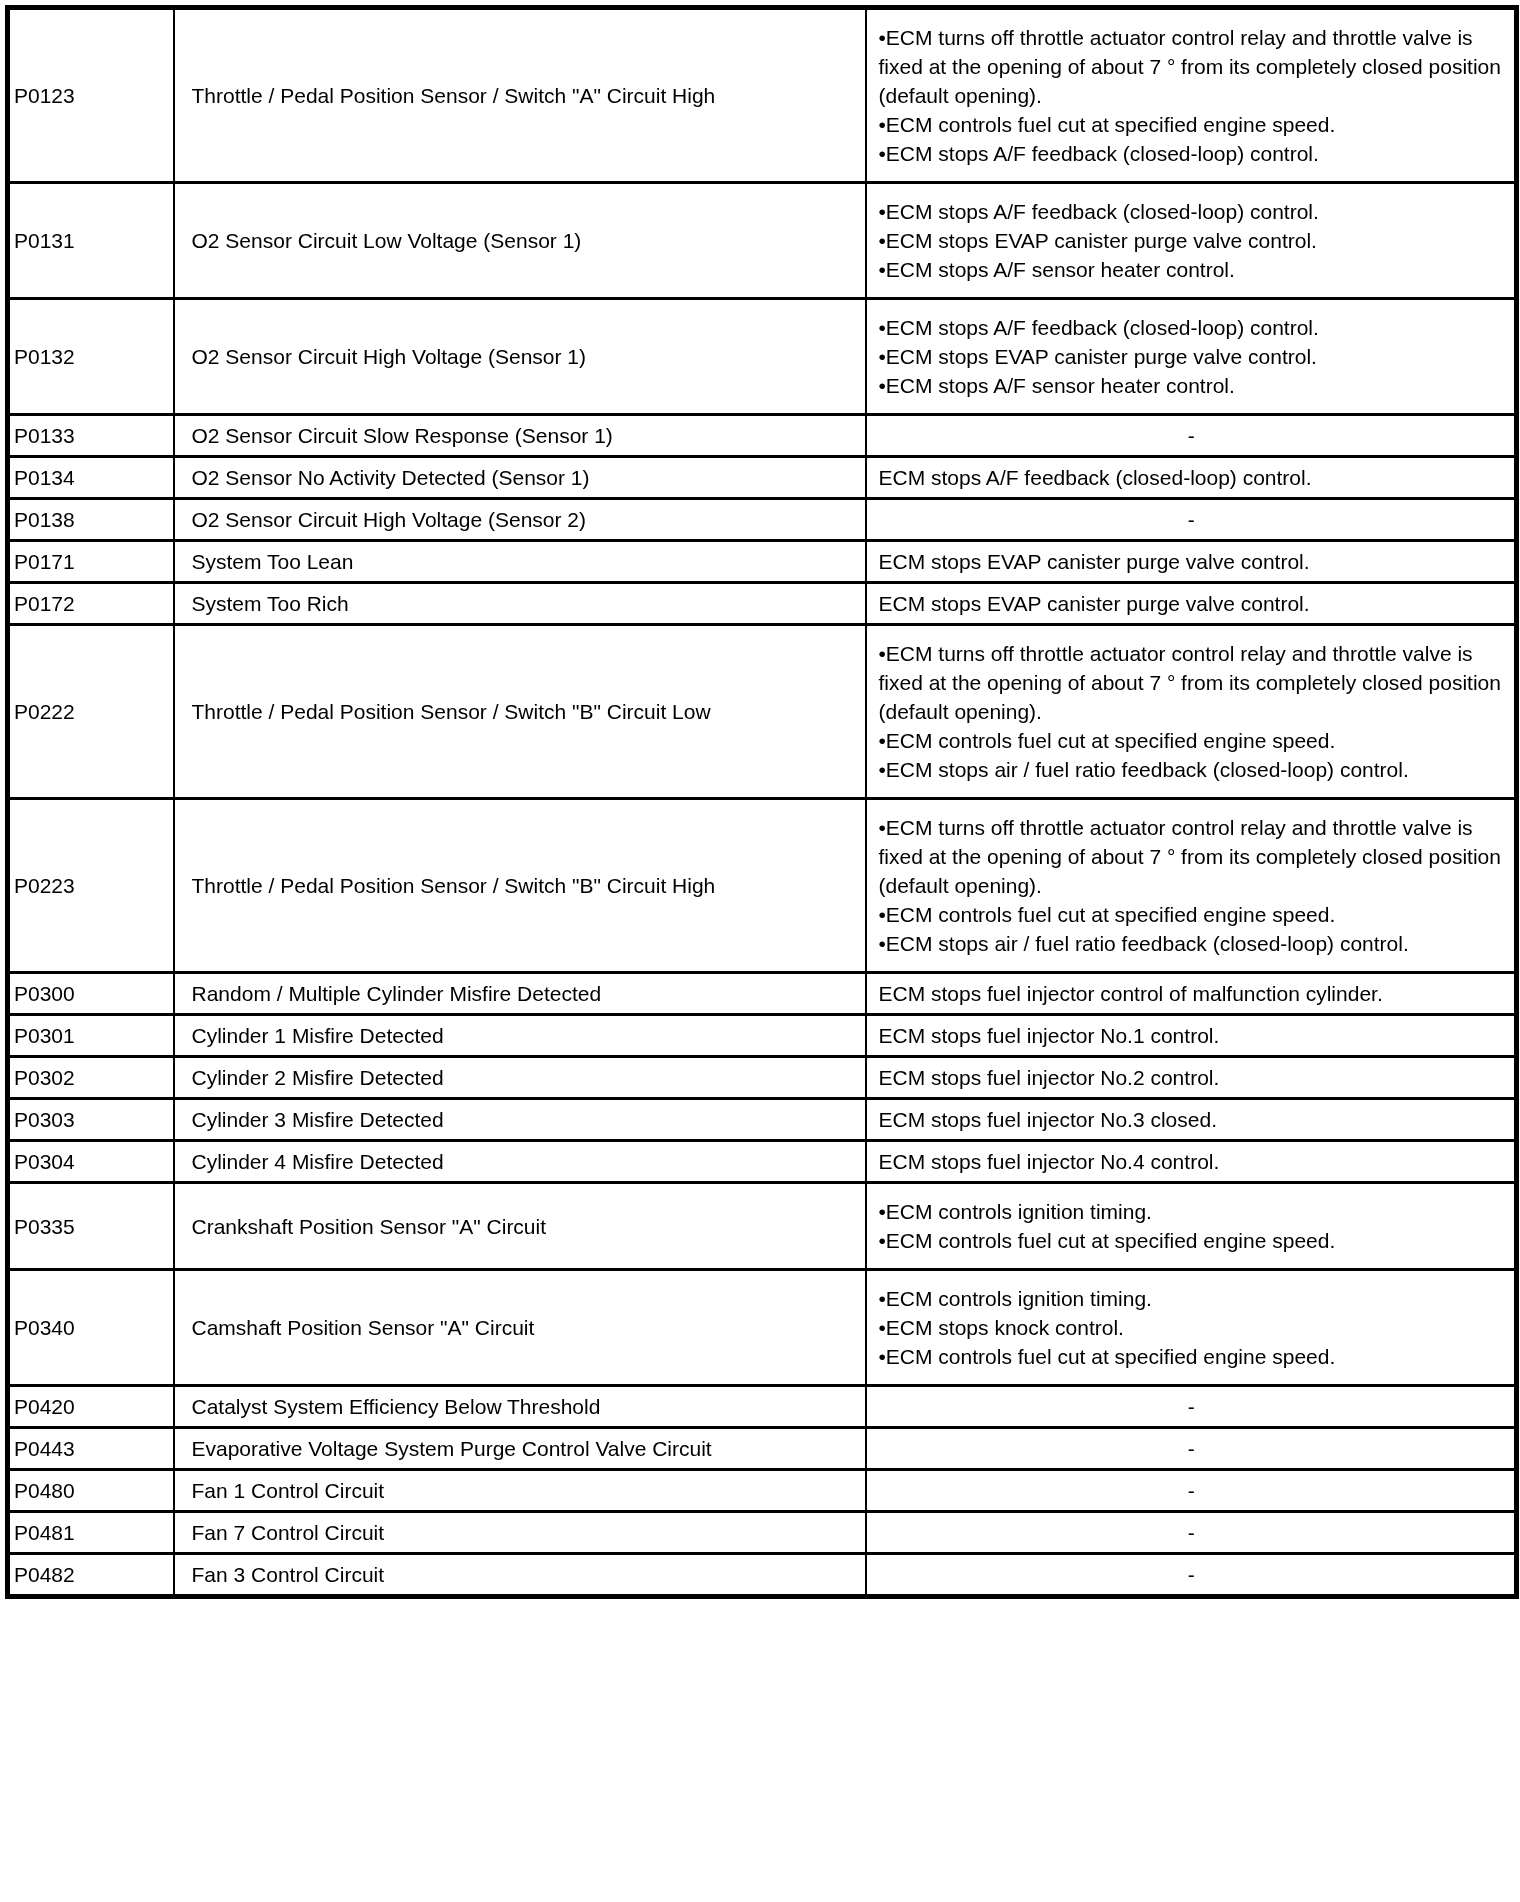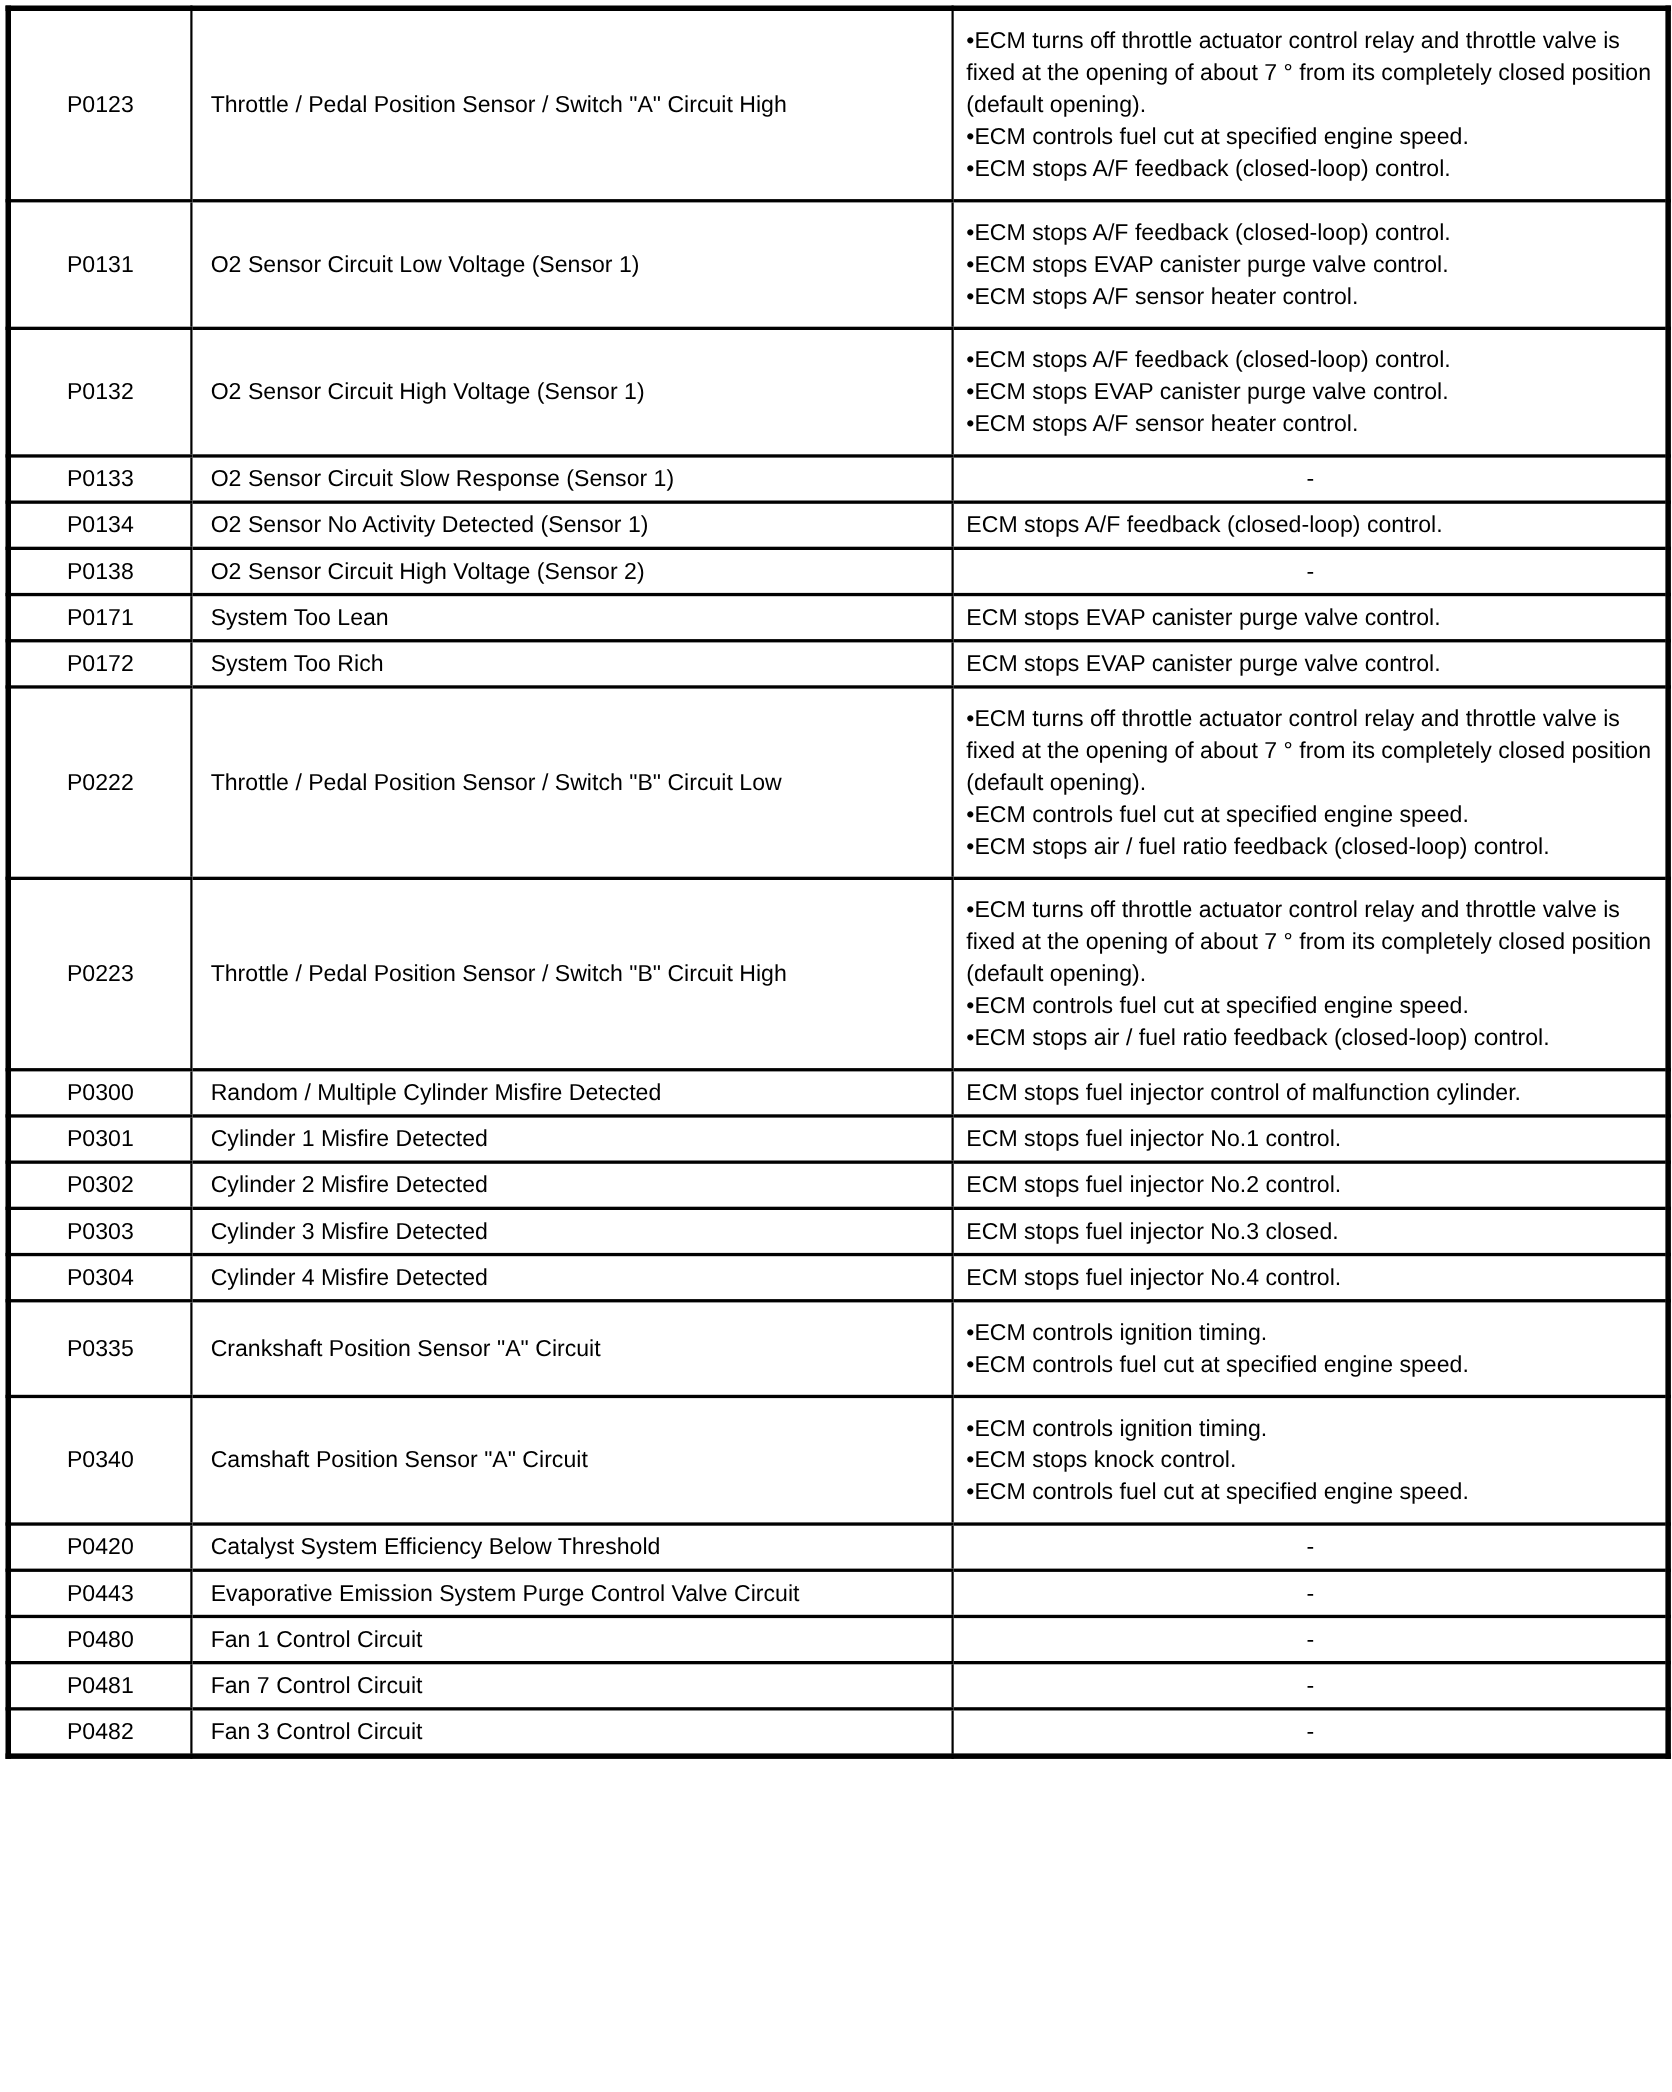--- a/index.html
+++ b/index.html
@@ -28,21 +28,20 @@
     border-top: 3px solid #000000;
     border-bottom: 3px solid #000000;
     border-left: 2px solid #000000;
     border-right: 2px solid #000000;
     vertical-align: middle;
     padding: 5px 12px;
     overflow: hidden;
     word-wrap: break-word;
   }
   td.code {
-    text-align: center;
     padding-left: 4px;
     padding-right: 4px;
   }
   td.desc {
     text-align: left;
     padding-left: 17px;
     margin-left: 37px;
   }
   td.fail {
     text-align: left;
@@ -200,21 +199,21 @@
             <div class="fail-item">•ECM controls fuel cut at specified engine speed.</div>
           </td>
         </tr>
         <tr>
           <td class="code">P0420</td>
           <td class="desc">Catalyst System Efficiency Below Threshold</td>
           <td class="fail dash">-</td>
         </tr>
         <tr>
           <td class="code">P0443</td>
-          <td class="desc">Evaporative Emission System Purge Control Valve Circuit</td>
+          <td class="desc">Evaporative Voltage System Purge Control Valve Circuit</td>
           <td class="fail dash">-</td>
         </tr>
         <tr>
           <td class="code">P0480</td>
           <td class="desc">Fan 1 Control Circuit</td>
           <td class="fail dash">-</td>
         </tr>
         <tr>
           <td class="code">P0481</td>
           <td class="desc">Fan 7 Control Circuit</td>

